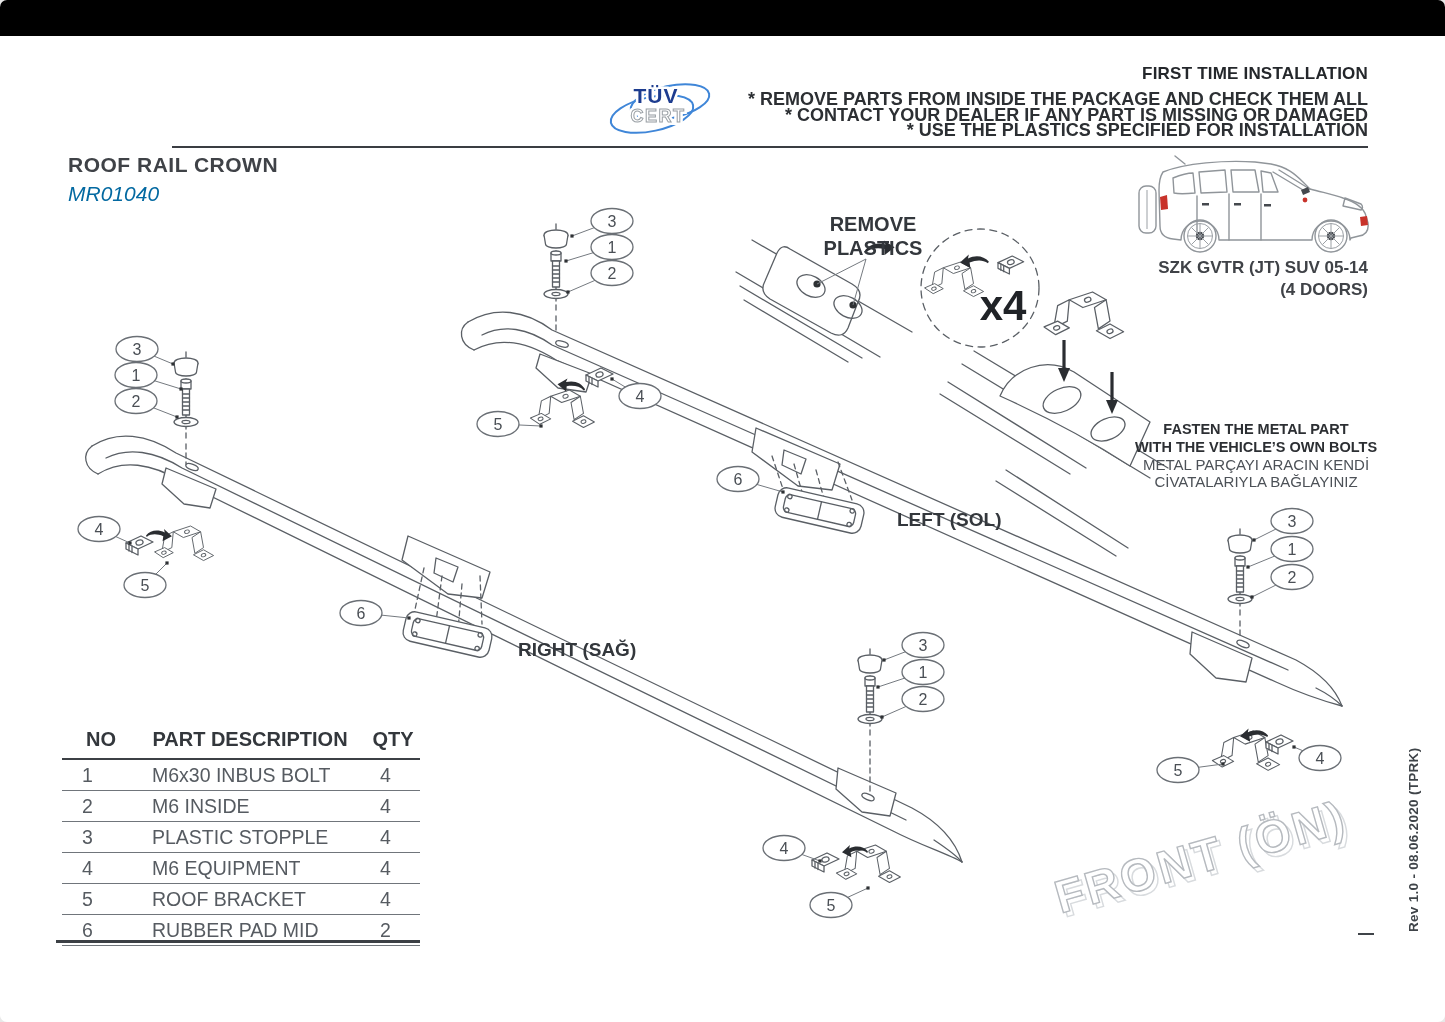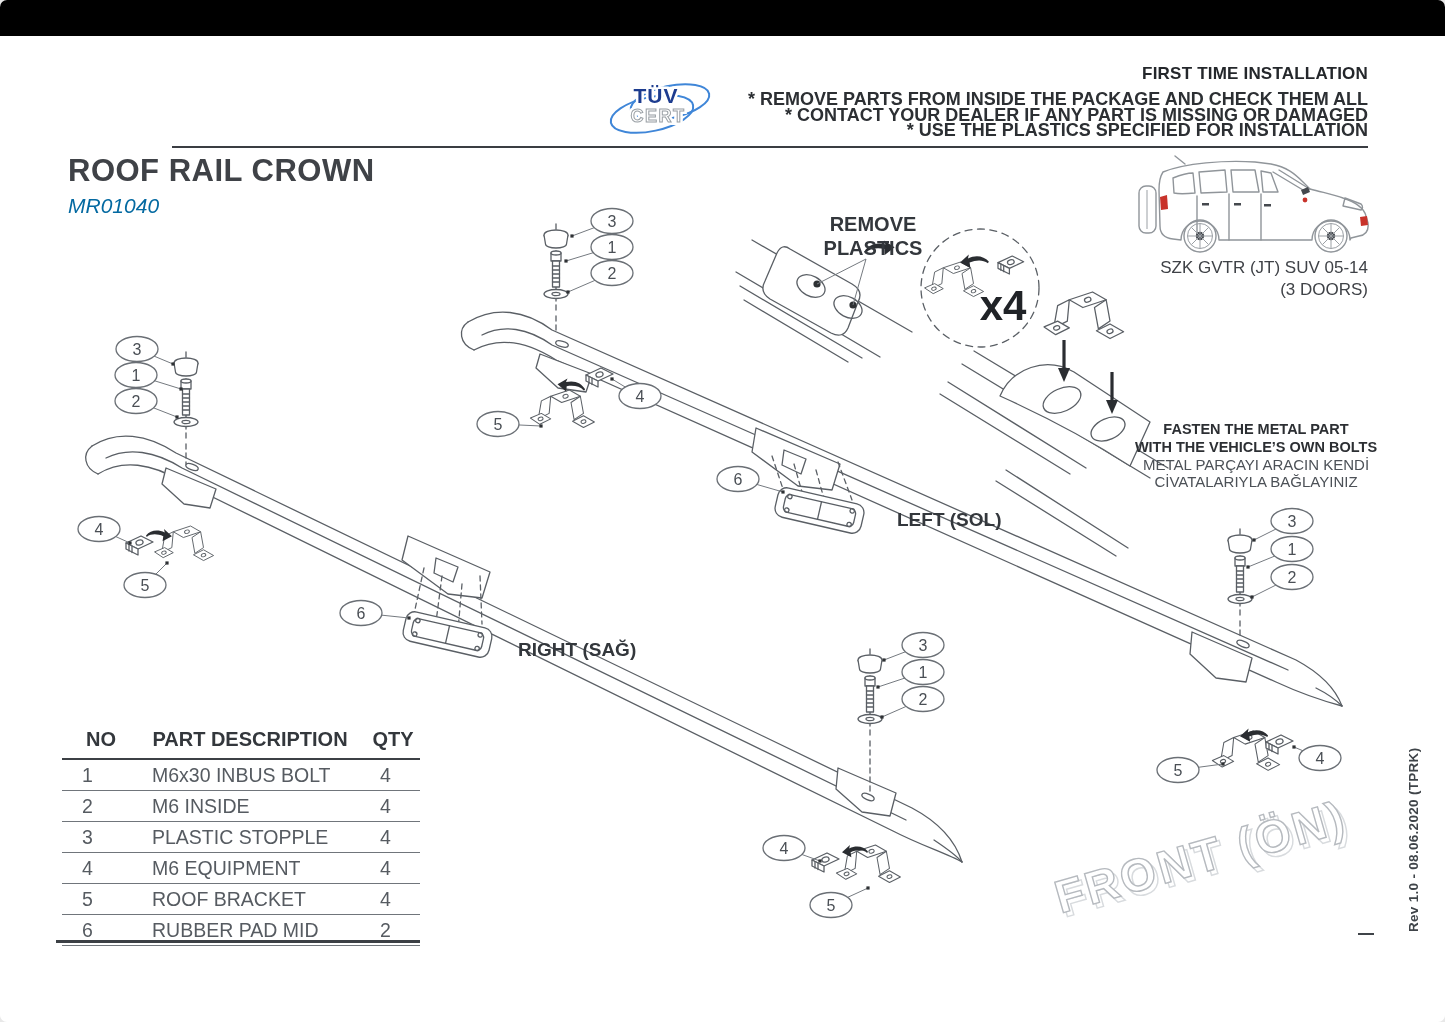--- a/index.html
+++ b/index.html
@@ -4,24 +4,24 @@
 <style>
   html,body{margin:0;padding:0;background:#e8e8e8;}
   .page{position:relative;width:1445px;height:1022px;background:#ffffff;margin:0 auto;
         font-family:"Liberation Sans",sans-serif;overflow:hidden;color:#3a3d42;border-radius:7px;}
   .topbar{position:absolute;left:0;top:0;width:1445px;height:36px;background:#000;}
   .hdr-notes{position:absolute;right:77px;top:64px;text-align:right;z-index:2;}
   .fti{font-size:17px;font-weight:bold;color:#24272b;letter-spacing:.2px;margin-bottom:8px;}
   .note{font-size:18px;font-weight:bold;color:#2c2f33;line-height:15.5px;}
   .hdr-rule{position:absolute;left:172px;right:77px;top:146px;height:2px;background:#3a3d42;z-index:2;}
   .title-blk{position:absolute;left:68px;top:153px;z-index:2;}
-  .title-blk h1{margin:0;font-size:31px;font-weight:bold;letter-spacing:.5px;color:#3f4247;}
+  .title-blk h1{margin:0;font-size:21px;font-weight:bold;letter-spacing:.5px;color:#3f4247;}
   .code{font-size:21px;font-style:italic;color:#0369a1;margin-top:5px;}
   .veh-caption{position:absolute;right:77px;top:257px;text-align:right;font-size:17px;
-               font-weight:normal;color:#3f4247;line-height:22px;z-index:2;}
+               font-weight:bold;color:#3f4247;line-height:22px;z-index:2;}
   .parts{position:absolute;left:62px;top:728px;width:358px;z-index:2;border-collapse:collapse;}
   .parts th{font-size:20px;font-weight:bold;color:#33373c;text-align:center;
             padding:0 0 7px 0;border-bottom:2.5px solid #3c4045;}
   .parts th.cno{width:66px;padding-left:6px;}
   .parts th.cqty{width:54px;}
   .parts td{font-size:19.5px;color:#565b61;padding:4px 0 3px 0;border-bottom:1.2px solid #70757b;}
   .parts td.cno{padding-left:20px;}
   .parts td.cdesc{padding-left:18px;}
   .parts td.cqty{padding-left:14px;}
   .tbl-endline{position:absolute;left:56px;top:940px;width:364px;height:3px;background:#3c4045;z-index:2;}
@@ -72,21 +72,21 @@
   </div>
   <div class="hdr-rule"></div>
 
   <div class="title-blk">
     <h1>ROOF RAIL CROWN</h1>
     <div class="code">MR01040</div>
   </div>
 
   <div class="veh-caption">
     <div>SZK GVTR (JT) SUV 05-14</div>
-    <div>(3 DOORS)</div>
+    <div>(4 DOORS)</div>
   </div>
 
   <table class="parts">
     <thead>
       <tr>
         <th class="cno">NO</th>
         <th>PART DESCRIPTION</th>
         <th class="cqty">QTY</th>
       </tr>
     </thead>

